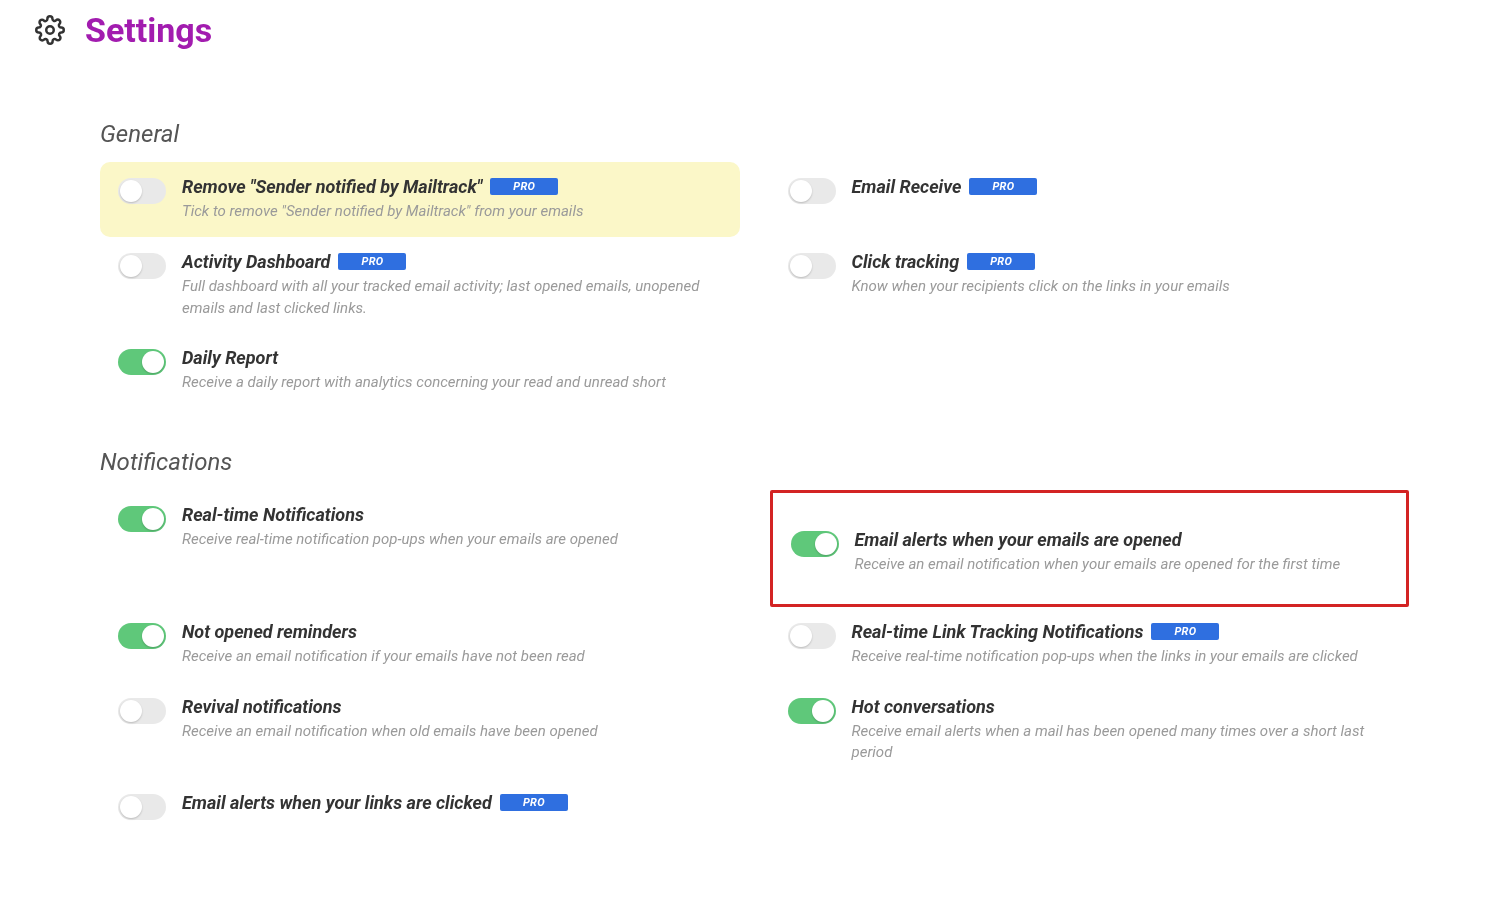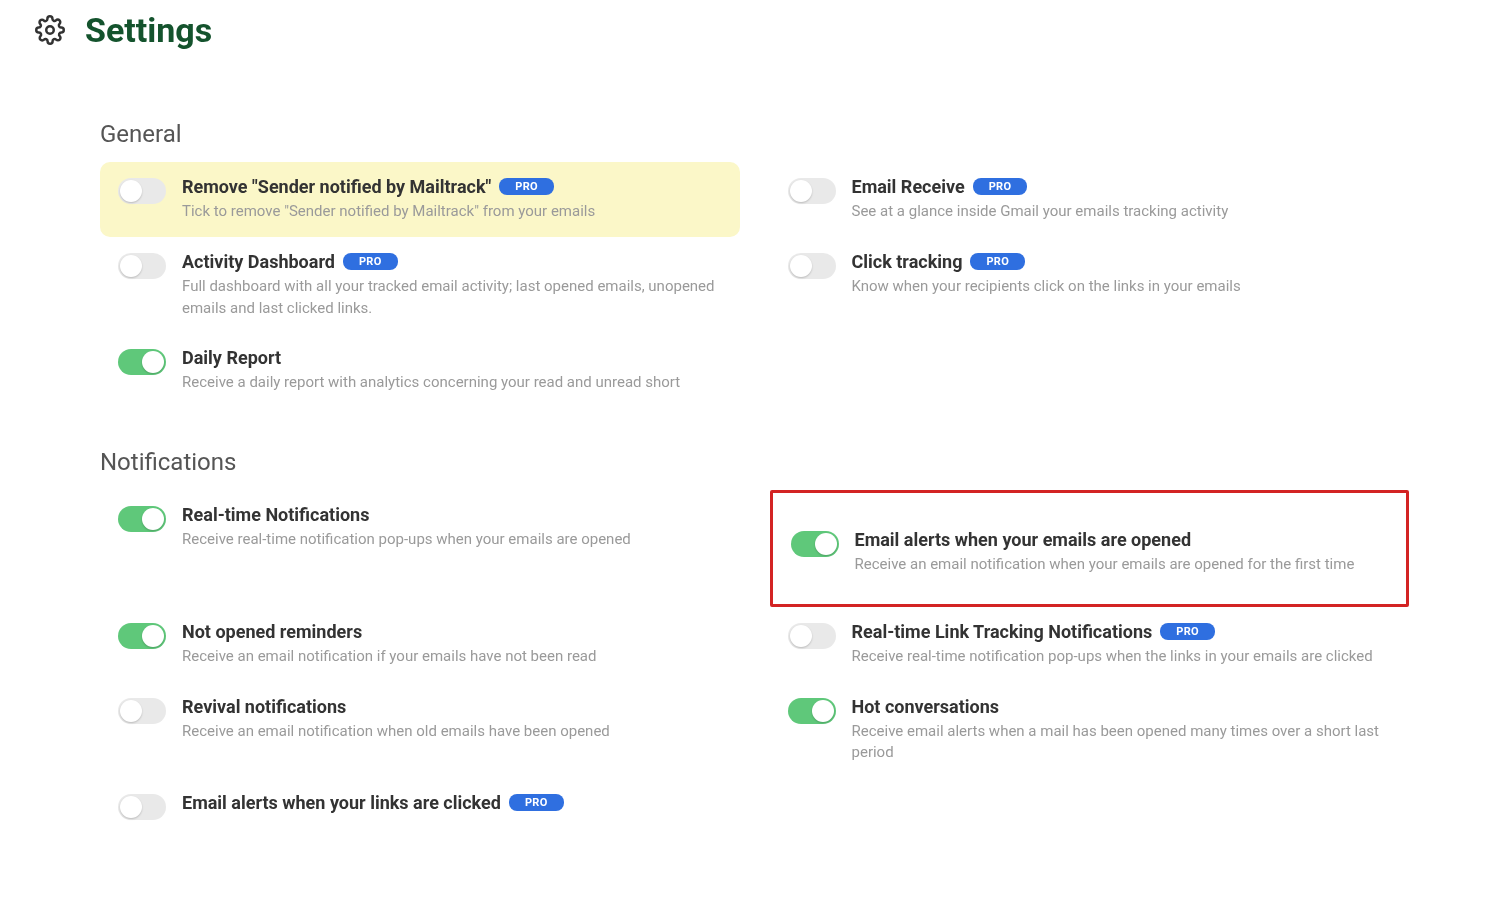--- a/index.html
+++ b/index.html
@@ -18,24 +18,25 @@
   }
   .header .gear {
     width: 30px;
     height: 30px;
     margin-right: 20px;
     color: #333;
   }
   .header .title {
     font-size: 34px;
     font-weight: 700;
-    color: #14532d;
+    color: #a21caf;
   }
   .content {
     padding: 50px 100px 40px 100px;
+    font-style: italic;
   }
   .section-title {
     font-size: 24px;
     font-weight: 400;
     color: #555;
     margin-bottom: 14px;
   }
   .grid {
     display: grid;
     grid-template-columns: 1fr 1fr;
@@ -93,22 +94,22 @@
     font-size: 15px;
     color: #9a9a9a;
     line-height: 1.45;
   }
   .pro {
     display: inline-block;
     background: #2f6fe0;
     color: #fff;
     font-size: 11px;
     font-weight: 700;
-    padding: 2px 16px;
-    border-radius: 8px;
+    padding: 2px 23px;
+    border-radius: 2px;
     letter-spacing: 0.3px;
     vertical-align: middle;
   }
   .spacer { height: 40px; }
 </style>
 </head>
 <body>
 
 <div class="header">
   <span class="gear">
@@ -140,21 +141,20 @@
 
     <div class="row">
       <div class="toggle off">
           <div class="knob"></div>
         </div>
       <div class="text">
         <div class="label-line">
           <span class="label">Email Receive</span>
           <span class="pro">PRO</span>
         </div>
-        <div class="desc">See at a glance inside Gmail your emails tracking activity</div>
       </div>
     </div>
 
     <div class="row">
       <div class="toggle off">
           <div class="knob"></div>
         </div>
       <div class="text">
         <div class="label-line">
           <span class="label">Activity Dashboard</span>

